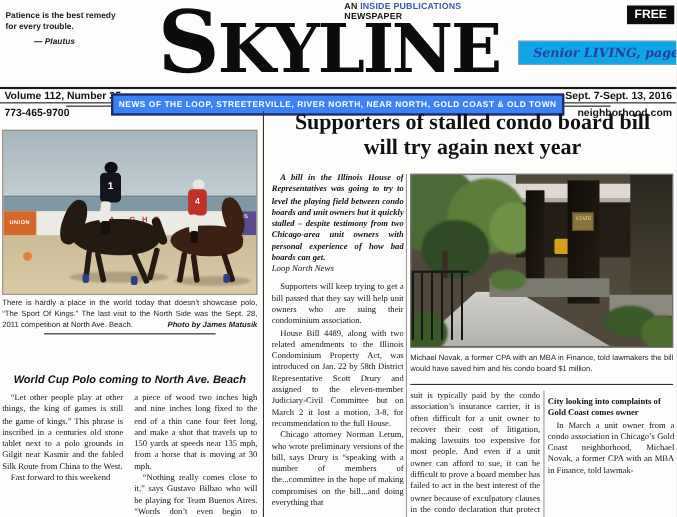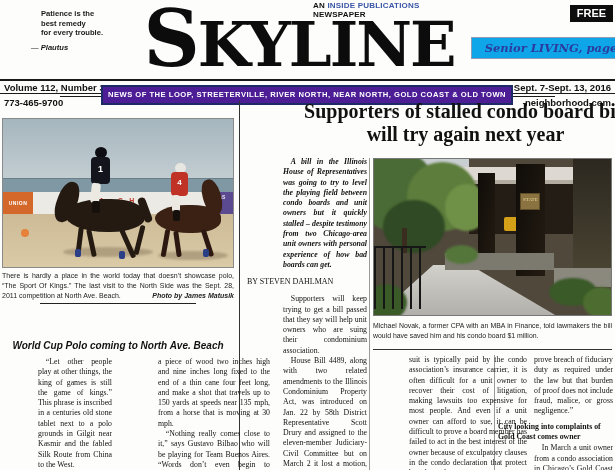--- a/index.html
+++ b/index.html
@@ -3,21 +3,21 @@
 <meta charset="utf-8">
 <style>
   * { margin:0; padding:0; box-sizing:border-box; }
   html,body { background:#e9e9e9; }
   #page {
     position:relative; width:615px; height:470px; margin:0 auto;
     background:#fdfdfc; overflow:hidden;
     font-family:"Liberation Serif", serif; color:#111;
   }
   .abs { position:absolute; }
-  .prelines { white-space:pre-line;margin-left:36px; }
+  .prelines { white-space:pre-line; }
   .just { text-align:justify; }
 
   
   .quote { left:5px; top:9px; width:104px; font-family:"Liberation Sans",sans-serif;
            font-weight:bold; font-size:7.6px; line-height:9.5px; color:#1a1a1a; }
   .quote-attr { margin-top:5px; padding-left:26px; font-style:italic; font-weight:bold; font-size:7.6px; }
   .tagline { left:313px; top:1px; width:160px; font-family:"Liberation Sans",sans-serif;
              font-weight:bold; font-size:8px; letter-spacing:.2px; }
   .tagline .blue { color:#3a56a5; }
   .masthead { left:138px; top:0px; width:322px; text-align:center;
@@ -37,21 +37,21 @@
   .rule { background:#1a1a1a; }
   .top-rule  { left:0; top:79px; width:615px; height:1.5px; }
   .mid-rule  { left:60px; top:96px; width:495px; height:1px; }
   .left-rule { left:0; top:93px; width:157px; height:1px; }
   .right-rule{ left:458px; top:93px; width:157px; height:1px; }
   .vol, .phone, .dateline, .site { font-family:"Liberation Sans",sans-serif; font-weight:bold; font-size:9.5px; }
   .vol   { left:4px; top:82px; }
   .phone { left:4px; top:97px; }
   .dateline { right:4px; top:82px; text-align:right; }
   .site     { right:4px; top:97px; text-align:right; }
-  .news-banner { left:101px; top:85px; width:412px; height:20px; background:#4c1d95;
+  .news-banner { left:101px; top:85px; width:412px; height:20px; background:#3b82f6;
                  border:2px solid #1c2a66; color:#fff; text-align:center;
                  font-family:"Liberation Sans",sans-serif; font-weight:bold; font-size:7.6px;
                  letter-spacing:.5px; line-height:16px; }
 
   
   .v-divider  { left:239px; top:101px; width:1px; height:369px; background:#333; }
   .colrule-1  { left:369px; top:158px; width:1px; height:312px; background:#9a9a9a; }
   .colrule-2  { left:494px; top:355px; width:1px; height:115px; background:#9a9a9a; }
 
   
@@ -222,21 +222,21 @@
  Fast forward to this weekend</div>
   </div>
   <div class="abs l-col l-col2 prelines just">a piece of wood two inches high and nine inches long fixed to the end of a thin cane four feet long, and make a shot that travels up to 150 yards at speeds near 135 mph, from a horse that is moving at 30 mph.
  “Nothing really comes close to it,” says Gustavo Bilbao who will be playing for Team Buenos Aires. “Words don’t even begin to describe the feelings and sen-</div>
 
   <div class="abs r-headline prelines">Supporters of stalled condo board bill
 will try again next year</div>
 
   <div class="abs r-col r-col1">
     <div class="r-lede prelines just"> A bill in the Illinois House of Representatives was going to try to level the playing field between condo boards and unit owners but it quickly stalled – despite testimony from two Chicago-area unit owners with personal experience of how bad boards can get.</div>
-    <div class="r-byline">BY STEVEN DAHLMAN</div>
+    <div class="r-byline r-byline-org" style="margin-top:0;">Loop North News</div>
     <div class="r-body1 prelines just"> Supporters will keep trying to get a bill passed that they say will help unit owners who are suing their condominium association.
  House Bill 4489, along with two related amendments to the Illinois Condominium Property Act, was introduced on Jan. 22 by 58th District Representative Scott Drury and assigned to the eleven-member Judiciary-Civil Committee but on March 2 it lost a motion, 3-8, for recommendation to the full House.
  Chicago attorney Norman Lerum, who wrote preliminary versions of the bill, says Drury is “speaking with a number of members of the...committee in the hope of making compromises on the bill...and doing everything that</div>
   </div>
 
   <div class="abs condo-photo">
     <div class="abs cp-skytl"></div>
     <div class="abs cp-canopy"></div>
     <div class="abs cp-under"></div>
     <div class="abs cp-taxi"></div>
@@ -259,18 +259,17 @@
     <div class="abs cp-shrub" style="left:30%;top:55%;width:14%;height:12%;background:#54763a;"></div>
     <div class="abs cp-fence"></div>
   </div>
 
   <div class="abs r-caption just">Michael Novak, a former CPA with an MBA in Finance, told lawmakers the bill would have saved him and his condo board $1 million.</div>
   <div class="abs r-hr"></div>
 
   <div class="abs r-col r-col2 prelines just">suit is typically paid by the condo association’s insurance carrier, it is often difficult for a unit owner to recover their cost of litigation, making lawsuits too expensive for most people. And even if a unit owner can afford to sue, it can be difficult to prove a board member has failed to act in the best interest of the owner because of exculpatory clauses in the condo declaration that protect board members</div>
 
   <div class="abs r-col r-col3">
-    <div class="prelines just">prove breach of fiduciary duty as required under the law but that burden of proof does not include fraud, malice, or gross negligence.”</div>
     <div class="r-subhead">City looking into complaints of Gold Coast comes owner</div>
     <div class="prelines just"> In March a unit owner from a condo association in Chicago’s Gold Coast neighborhood, Michael Novak, a former CPA with an MBA in Finance, told lawmak-</div>
   </div>
 
 </div>
 
 </body></html>

